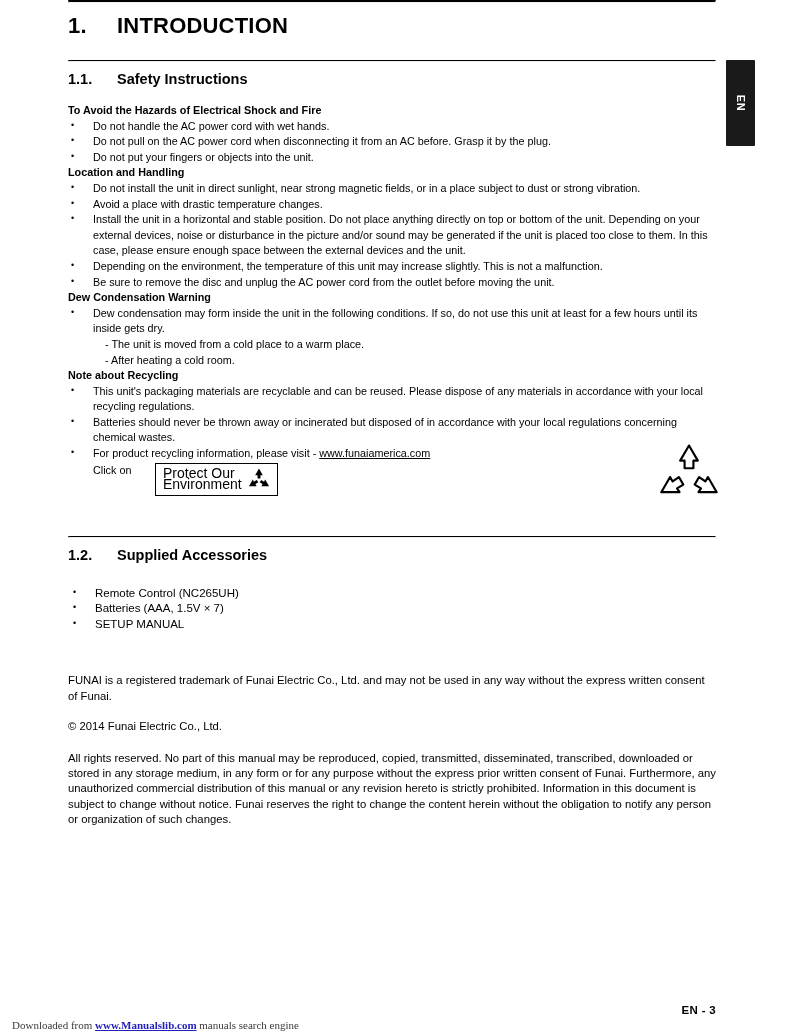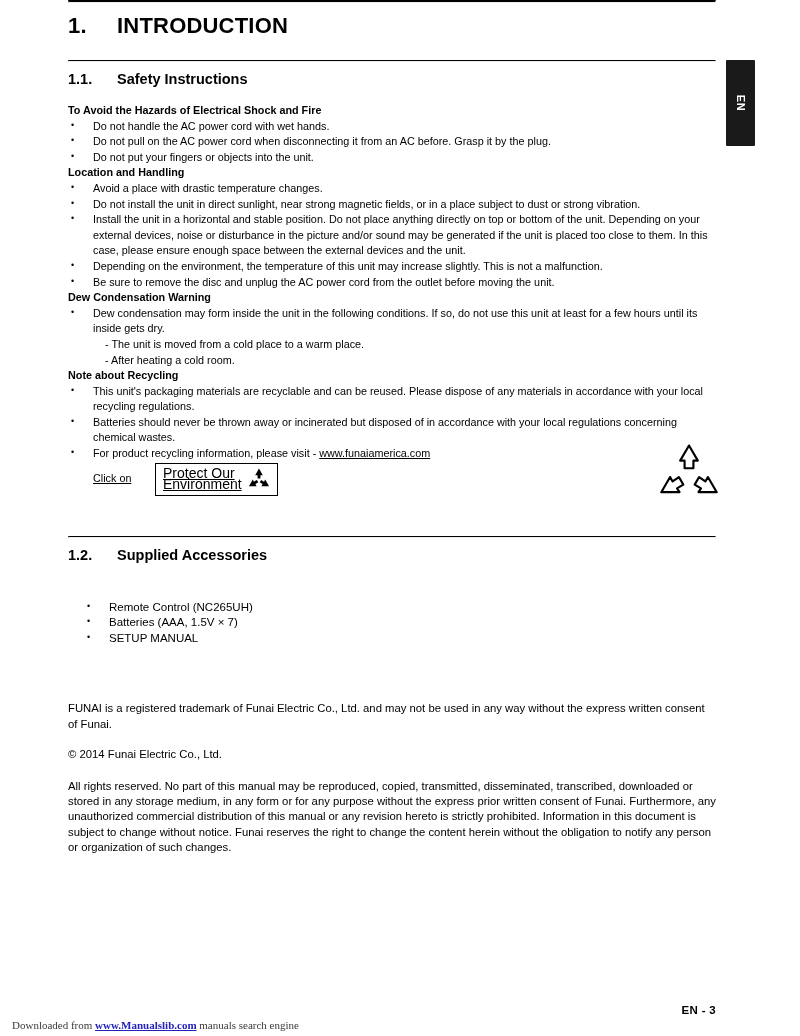--- a/index.html
+++ b/index.html
@@ -124,24 +124,23 @@
     padding-left: 25px;
   }
 
   .url-link {
     text-decoration: underline;
     color: #000;
   }
 
   .click-row {
     display: flex;
-    align-items: center;
+    align-items: flex-start;
     padding-left: 25px;
     margin-top: 1px;
-    text-decoration: underline;
   }
   .click-label {
     font-size: 10.8px;
     line-height: 15.6px;
     width: 62px;
     flex: 0 0 62px;
   }
   .eco-box {
     border: 1.3px solid #000;
     padding: 4px 6px 4px 7px;
@@ -162,21 +161,21 @@
     position: absolute;
     left: 657px;
     top: 443px;
     width: 64px;
     height: 58px;
   }
 
   
   ul.plain {
     list-style: none;
-    margin: 16px;
+    margin: 2px;
     padding: 0;
   }
   ul.plain > li {
     position: relative;
     padding-left: 25px;
     font-size: 11.5px;
     line-height: 15.6px;
   }
   ul.plain > li::before {
     content: "\2022";
@@ -247,22 +246,22 @@
 
     <div class="subhead">To Avoid the Hazards of Electrical Shock and Fire</div>
     <ul class="bullets">
       <li>Do not handle the AC power cord with wet hands.</li>
       <li>Do not pull on the AC power cord when disconnecting it from an AC before. Grasp it by the plug.</li>
       <li>Do not put your fingers or objects into the unit.</li>
     </ul>
 
     <div class="subhead">Location and Handling</div>
     <ul class="bullets">
+      <li>Do not install the unit in direct sunlight, near strong magnetic fields, or in a place subject to dust or strong vibration.</li>
       <li>Avoid a place with drastic temperature changes.</li>
-      <li>Do not install the unit in direct sunlight, near strong magnetic fields, or in a place subject to dust or strong vibration.</li>
       <li>Install the unit in a horizontal and stable position. Do not place anything directly on top or bottom of the unit. Depending on your external devices, noise or disturbance in the picture and/or sound may be generated if the unit is placed too close to them. In this case, please ensure enough space between the external devices and the unit.</li>
       <li>Depending on the environment, the temperature of this unit may increase slightly. This is not a malfunction.</li>
       <li>Be sure to remove the disc and unplug the AC power cord from the outlet before moving the unit.</li>
     </ul>
 
     <div class="subhead">Dew Condensation Warning</div>
     <ul class="bullets">
       <li>Dew condensation may form inside the unit in the following conditions. If so, do not use this unit at least for a few hours until its inside gets dry.</li>
     </ul>
     <div class="subitems">

